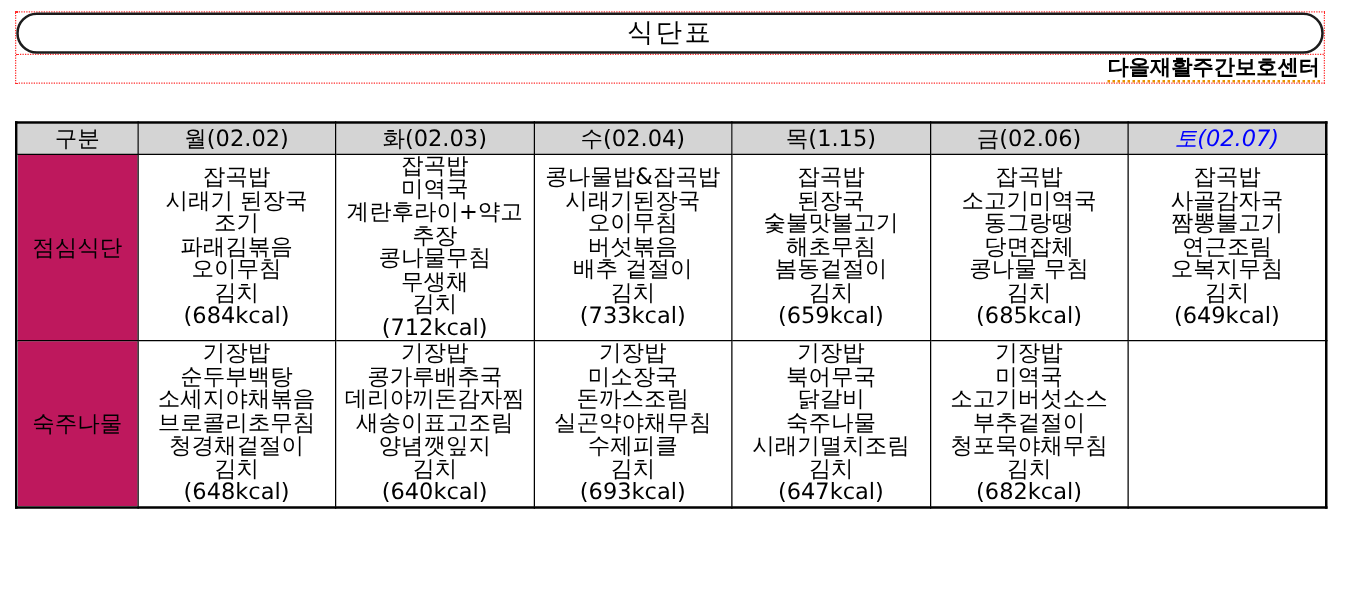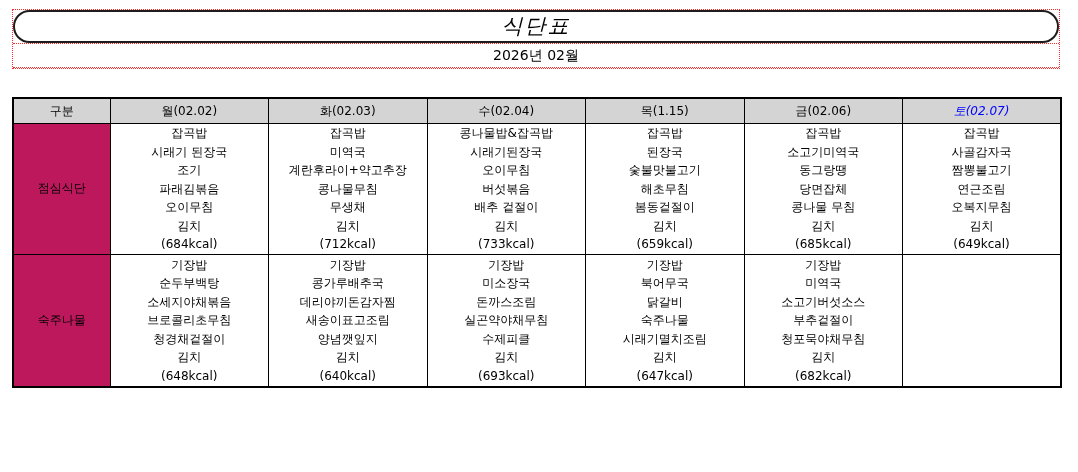--- a/index.html
+++ b/index.html
@@ -23,21 +23,21 @@
   }
   .title-frame {
     position:absolute; inset:0;
     border:2px solid #1c1c1c;
     border-radius:17px;
     pointer-events:none;
   }
   .title-text {
     height:33px; line-height:33px;
     text-align:center;
-    font-size:21px; letter-spacing:2px;font-style:italic;
+    font-size:21px; letter-spacing:2px;
   }
   .date-row {
     height:23px; line-height:23px;
     border-bottom:1px dotted #ff2a2a;
     text-align:center;
     font-size:14px;
   }
   .org-row {
     height:22px; line-height:20px;
     text-align:right;
@@ -48,21 +48,21 @@
     border-bottom:2px dotted #e69500;
     padding-bottom:0px;
   }
 
   
   table.menu-table {
     position:absolute; left:12px; top:97px;
     width:1048px;
     border-collapse:collapse;
     table-layout:fixed;
-    font-size:12px;
+    font-size:18px;
     border:2px solid #000;
   }
   .menu-table th, .menu-table td {
     border:1px solid #000;
     text-align:center;
     vertical-align:middle;
     font-weight:normal;
     padding:0;
     overflow:hidden;
   }
@@ -83,21 +83,23 @@
   tr.snack-row  { height:27px; }
 </style>
 </head>
 <body>
 
 <div class="header-block">
   <div class="title-row">
     <div class="title-frame"></div>
     <div class="title-text">식단표</div>
   </div>
-  <div class="date-row">2026년 02월</div>
+  <div class="org-row">
+    <span class="org-name">다올재활주간보호센터</span>
+  </div>
 </div>
 
 <table class="menu-table">
   <colgroup>
     <col style="width:97px">
     <col style="width:158.5px">
       <col style="width:158.5px">
       <col style="width:158.5px">
     <col style="width:158.5px">
       <col style="width:158.5px">

